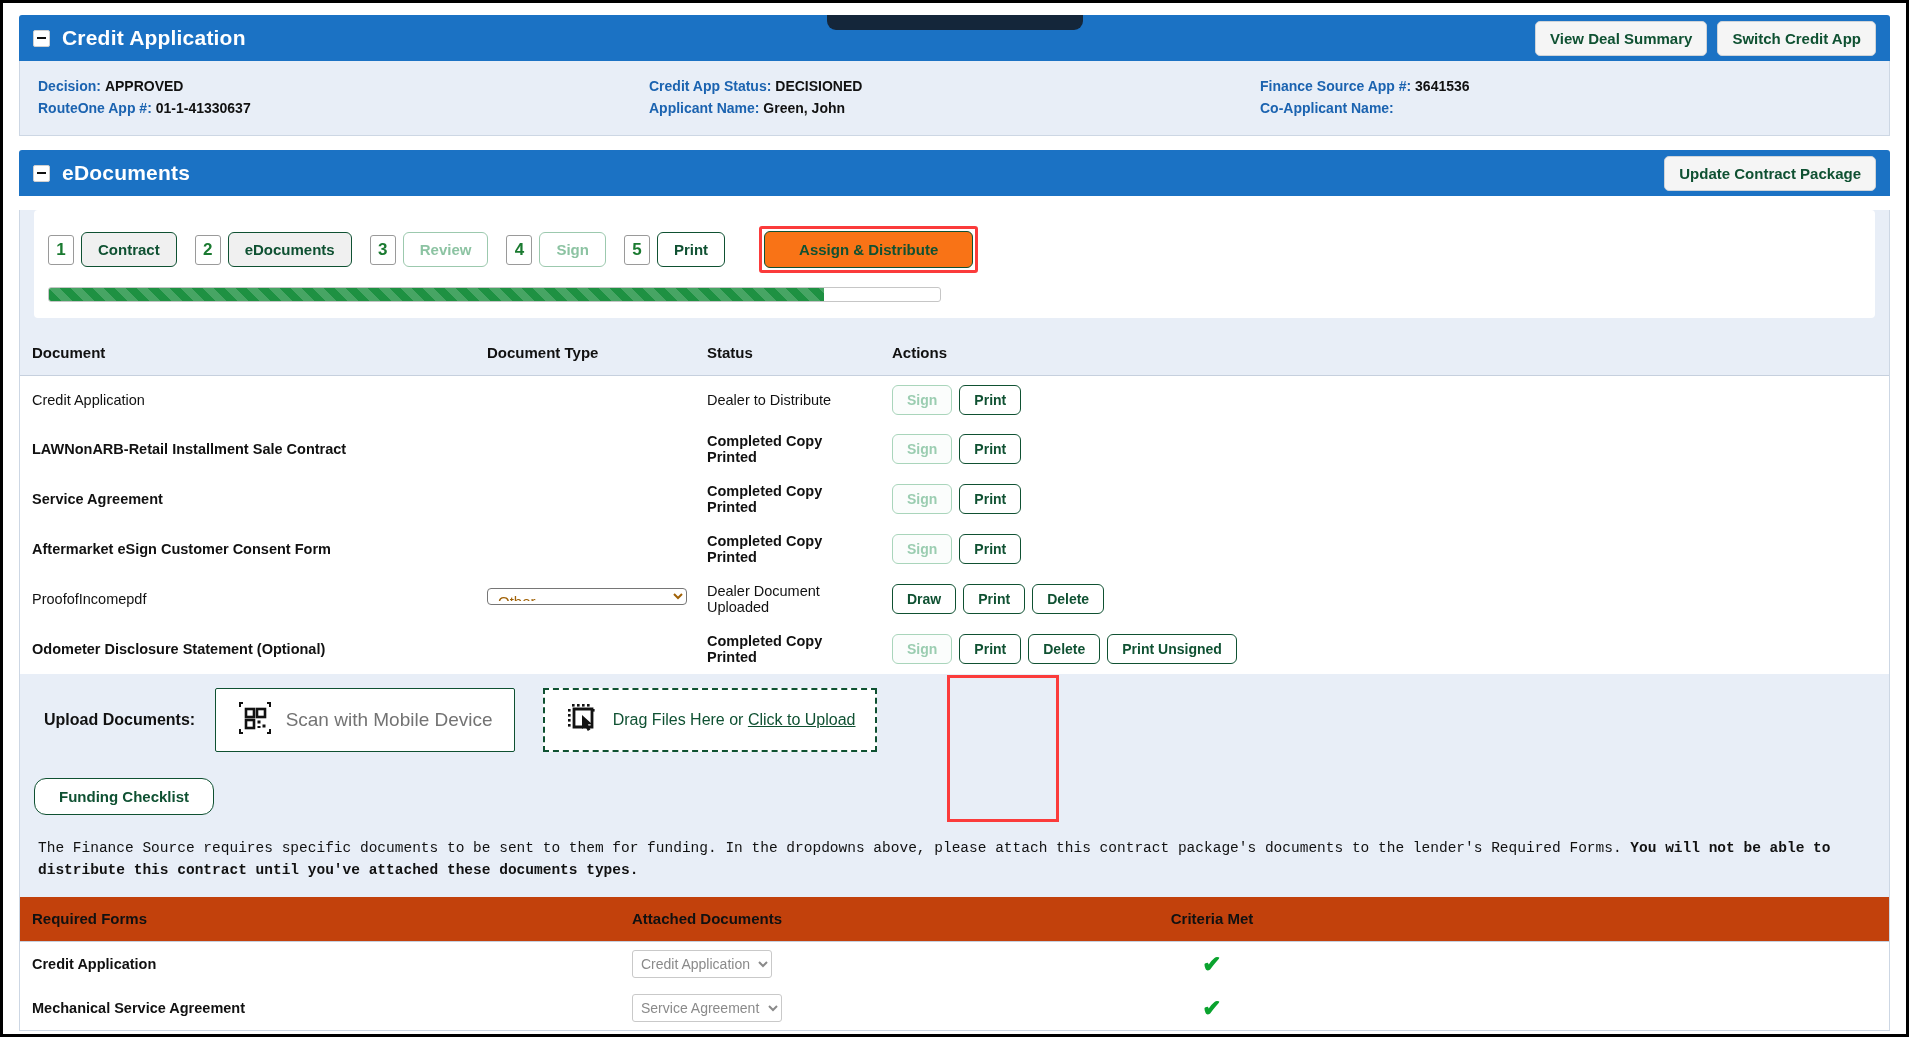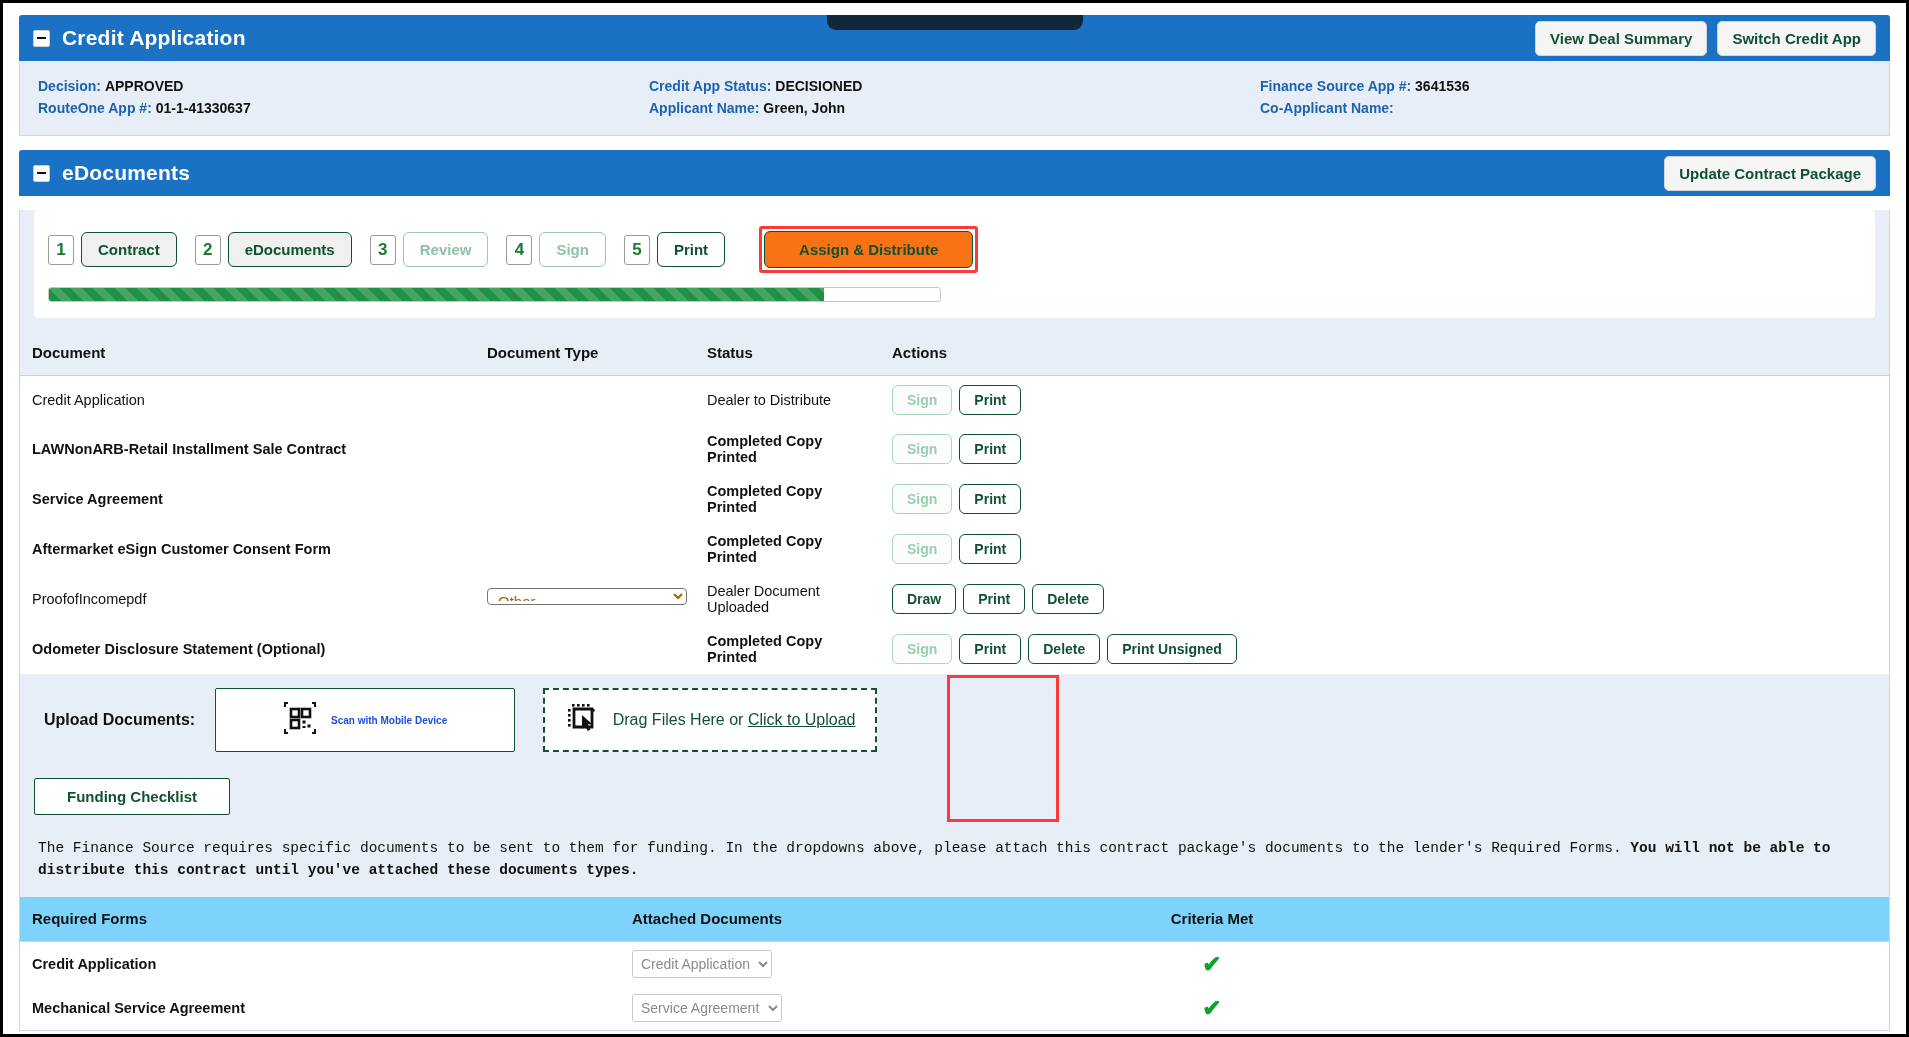--- a/index.html
+++ b/index.html
@@ -216,42 +216,42 @@
   .scan-box {
     border: 1px solid #0f5132;
     background: #fff;
     border-radius: 2px;
     height: 64px;
     width: 300px;
     display: flex; align-items: center; justify-content: center;
     gap: 14px;
     cursor: pointer;
   }
-  .scan-box .lbl { font-size: 10px; font-weight: bold; color: #1d4ed8; }
+  .scan-box .lbl { font-size: 19px; font-weight: normal; color: #737373; }
   .drop-box {
     border: 2px dashed #0f5132;
     background: #fff;
     height: 64px;
     width: 334px;
     margin-left: 28px;
     display: flex; align-items: center; justify-content: center;
     gap: 14px;
     cursor: pointer;
   }
   .drop-box .lbl { font-size: 16px; color: #0f5132; font-weight: normal; }
   .drop-box .lbl u { text-decoration: underline; }
 
   .funding-wrap { margin: 12px 14px 0 14px; }
   .funding-btn {
     background: #fff;
     border: 1px solid #0f5132;
     color: #0f5132;
-    border-radius: 2px;
+    border-radius: 12px;
     font-size: 15px; font-weight: bold;
-    padding: 9px 32px;
+    padding: 9px 24px;
     font-family: "Liberation Sans", sans-serif;
     cursor: pointer;
   }
 
   
   .notice {
     background: #e8eef7;
     padding: 12px 18px 16px 18px;
     font-size: 14.5px;
     color: #111;
@@ -260,21 +260,21 @@
     font-family: Liberation Mono, monospace;
   }
   .notice b { font-weight: bold; }
 
   
   .rf-wrap { background:#fff; padding: 0 0 0 0; }
   .rf-table { width: 100%; border-collapse: collapse; }
   .rf-table thead th {
     text-align: left;
     font-size: 15px; font-weight: bold; color: #111;
-    background: #7dd3fc;
+    background: #c2410c;
     padding: 13px 8px 14px 12px;
     border-bottom: 1px solid #c6d0de;
   }
   .rf-table tbody td {
     font-size: 14.5px; font-weight: bold; color: #111;
     padding: 8px 8px 8px 12px;
     background: #fff;
   }
   .rf-c1 { width: 600px; }
   .rf-c2 { width: 530px; }

